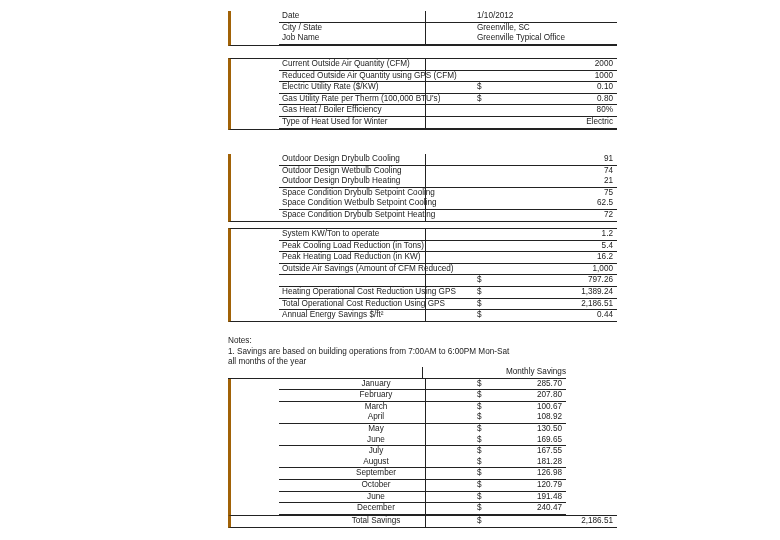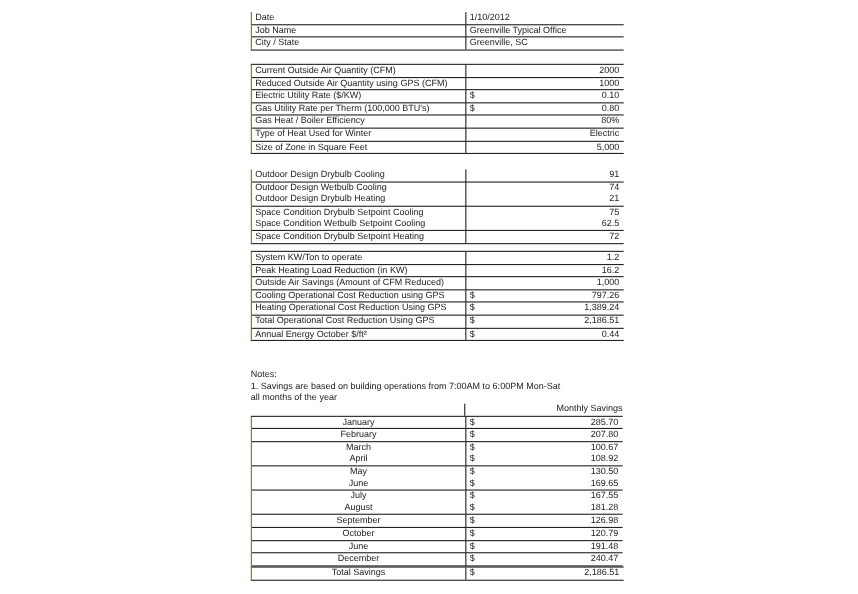--- a/index.html
+++ b/index.html
@@ -6,46 +6,46 @@
   body { width:780px; height:540px; position:relative; overflow:hidden;
          font-family:"Liberation Sans", sans-serif; color:#222; }
   .sheet { position:absolute; left:228px; top:0; width:338px; }
   .block { position:absolute; left:0; width:338px; }
   .row { position:relative; height:10.6px; line-height:10.6px; font-size:8.2px; white-space:nowrap; }
   .row .lbl { position:absolute; left:3px; top:0; }
   .row .dol { position:absolute; left:198px; top:0; }
   .row .val { position:absolute; right:4px; top:0; text-align:right; }
   .row .txt { position:absolute; left:198px; top:0; }
   .row .mon { position:absolute; left:0; width:194px; text-align:center; top:0; }
-  .bl { border-left:1px solid #a16207; }
+  .bl { border-left:3px solid #a16207;padding-left:48px; }
   .bt { border-top:1px solid #222; }
   .bb { border-bottom:1px solid #222; }
   .colsep { position:absolute; left:194px; top:0; bottom:0; width:1px; background:#222; }
   .notes { position:absolute; left:228px; top:336px; font-size:8.2px; line-height:10.5px; }
   .monthhead { text-align:right; position:absolute; left:194px; right:0; top:0; }
 </style>
 </head>
 <body>
 
 <div class="sheet">
 
   <div class="block bl bb" style="top:11px;">
     <div class="colsep"></div>
     <div class="row bb">
       <span class="lbl">Date</span>
       <span class="txt">1/10/2012</span>
     </div>
+    <div class="row">
+      <span class="lbl">City / State</span>
+      <span class="txt">Greenville, SC</span>
+    </div>
     <div class="row bb">
       <span class="lbl">Job Name</span>
       <span class="txt">Greenville Typical Office</span>
     </div>
-    <div class="row">
-      <span class="lbl">City / State</span>
-      <span class="txt">Greenville, SC</span>
-    </div>
   </div>
 
   <div class="block bl bt bb" style="top:58px;">
     <div class="colsep"></div>
     <div class="row bb">
       <span class="lbl">Current Outside Air Quantity (CFM)</span>
       <span class="dol"></span>
       <span class="val">2000</span>
     </div>
     <div class="row bb">
@@ -65,25 +65,20 @@
     </div>
     <div class="row bb">
       <span class="lbl">Gas Heat / Boiler Efficiency</span>
       <span class="dol"></span>
       <span class="val">80%</span>
     </div>
     <div class="row bb">
       <span class="lbl">Type of Heat Used for Winter</span>
       <span class="dol"></span>
       <span class="val">Electric</span>
-    </div>
-    <div class="row">
-      <span class="lbl">Size of Zone in Square Feet</span>
-      <span class="dol"></span>
-      <span class="val">5,000</span>
     </div>
   </div>
 
   <div class="block bl bb" style="top:154px;">
     <div class="colsep"></div>
     <div class="row bb">
       <span class="lbl">Outdoor Design Drybulb Cooling</span>
       <span class="val">91</span>
     </div>
     <div class="row">
@@ -109,46 +104,50 @@
   </div>
 
   <div class="block bl bt bb" style="top:228px;">
     <div class="colsep"></div>
     <div class="row bb">
       <span class="lbl">System KW/Ton to operate</span>
       <span class="dol"></span>
       <span class="val">1.2</span>
     </div>
     <div class="row bb">
+      <span class="lbl">Peak Cooling Load Reduction (in Tons)</span>
+      <span class="dol"></span>
+      <span class="val">5.4</span>
+    </div>
+    <div class="row bb">
       <span class="lbl">Peak Heating Load Reduction (in KW)</span>
       <span class="dol"></span>
       <span class="val">16.2</span>
     </div>
     <div class="row bb">
       <span class="lbl">Outside Air Savings (Amount of CFM Reduced)</span>
       <span class="dol"></span>
       <span class="val">1,000</span>
     </div>
     <div class="row bb">
-      <span class="lbl">Cooling Operational Cost Reduction using GPS</span>
       <span class="dol">$</span>
       <span class="val">797.26</span>
     </div>
     <div class="row bb">
       <span class="lbl">Heating Operational Cost Reduction Using GPS</span>
       <span class="dol">$</span>
       <span class="val">1,389.24</span>
     </div>
     <div class="row bb">
       <span class="lbl">Total Operational Cost Reduction Using GPS</span>
       <span class="dol">$</span>
       <span class="val">2,186.51</span>
     </div>
     <div class="row">
-      <span class="lbl">Annual Energy October $/ft²</span>
+      <span class="lbl">Annual Energy Savings $/ft²</span>
       <span class="dol">$</span>
       <span class="val">0.44</span>
     </div>
   </div>
 
   <div class="block" style="top:367px;">
     <div class="row bb">
       <div class="colsep"></div>
       <span class="monthhead">Monthly Savings</span>
     </div>

